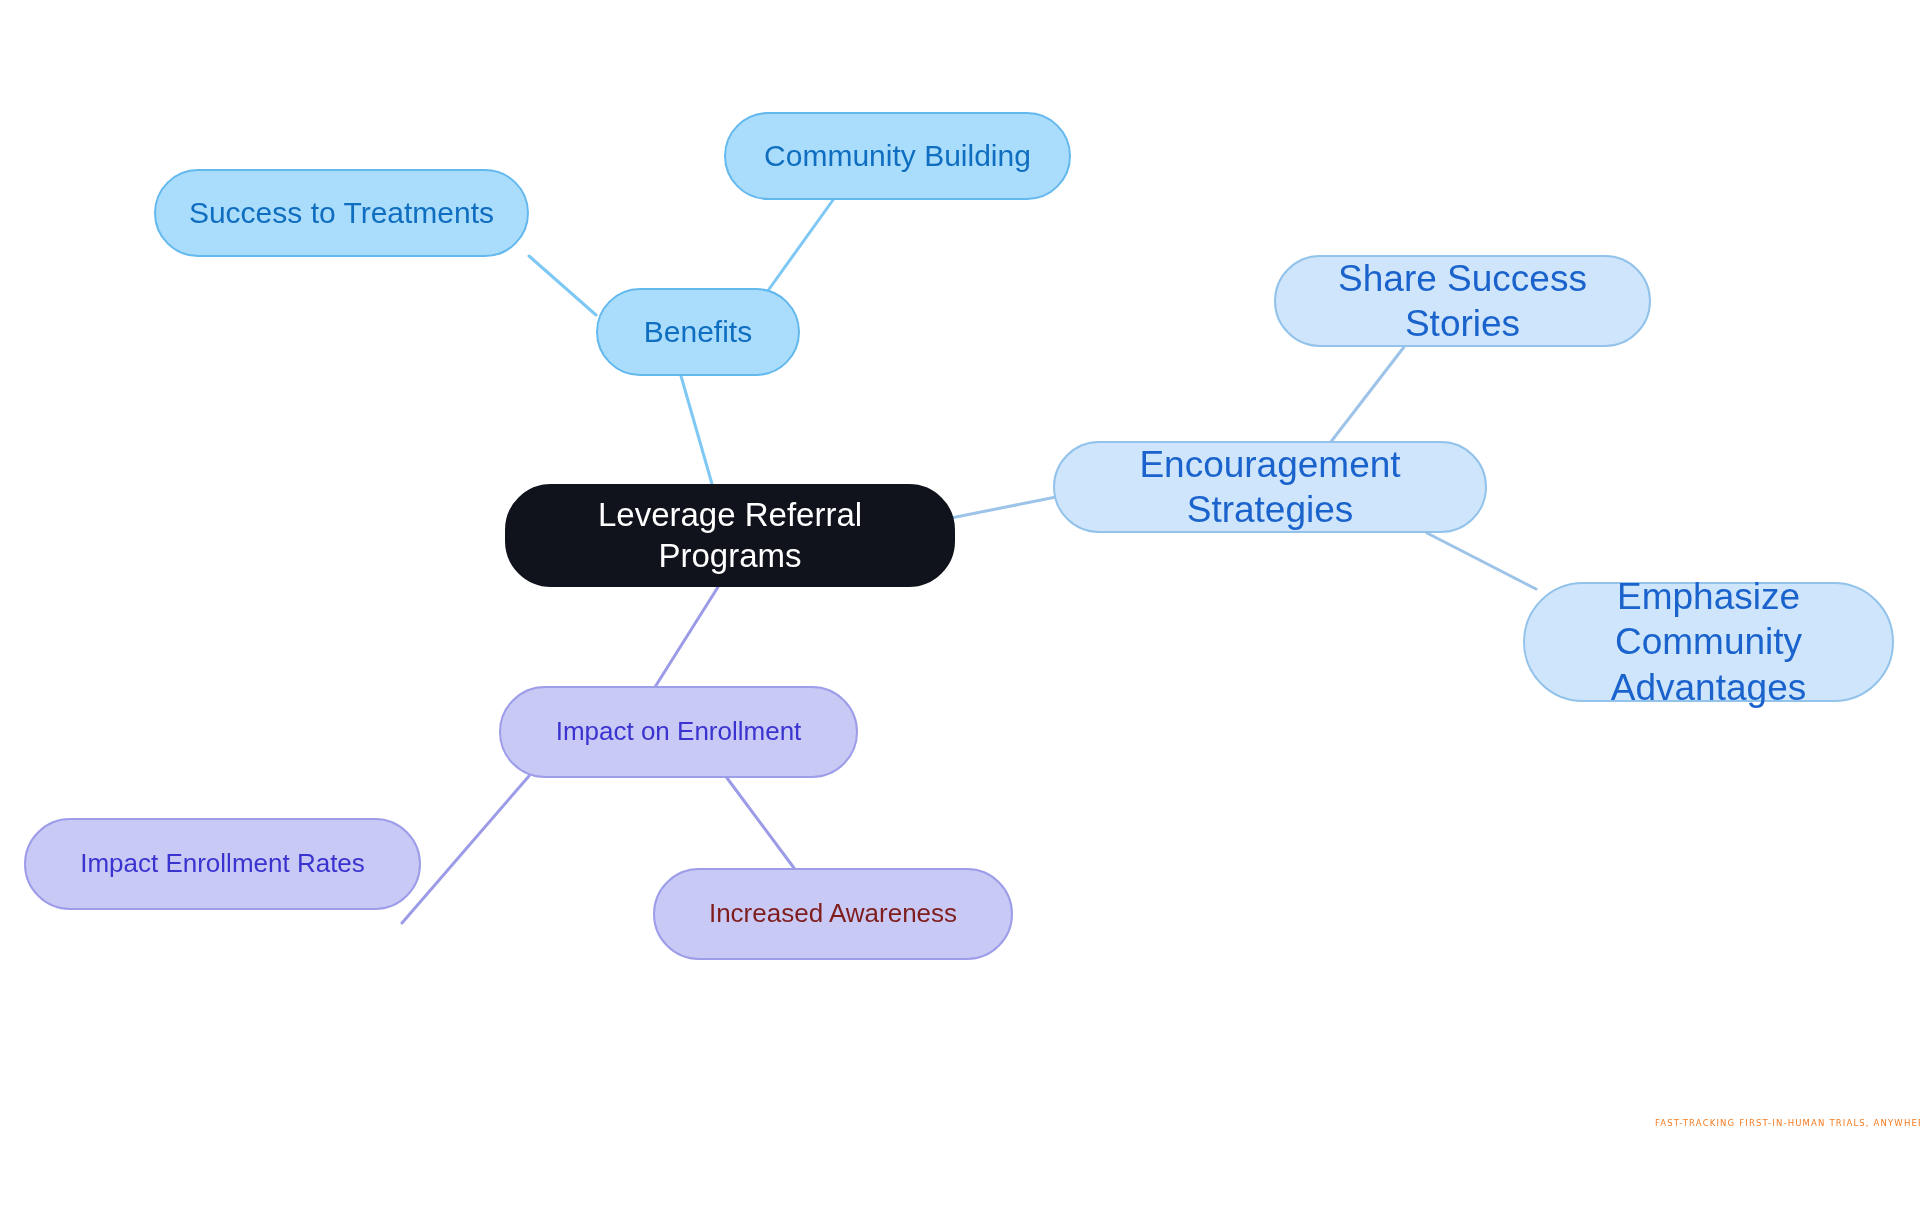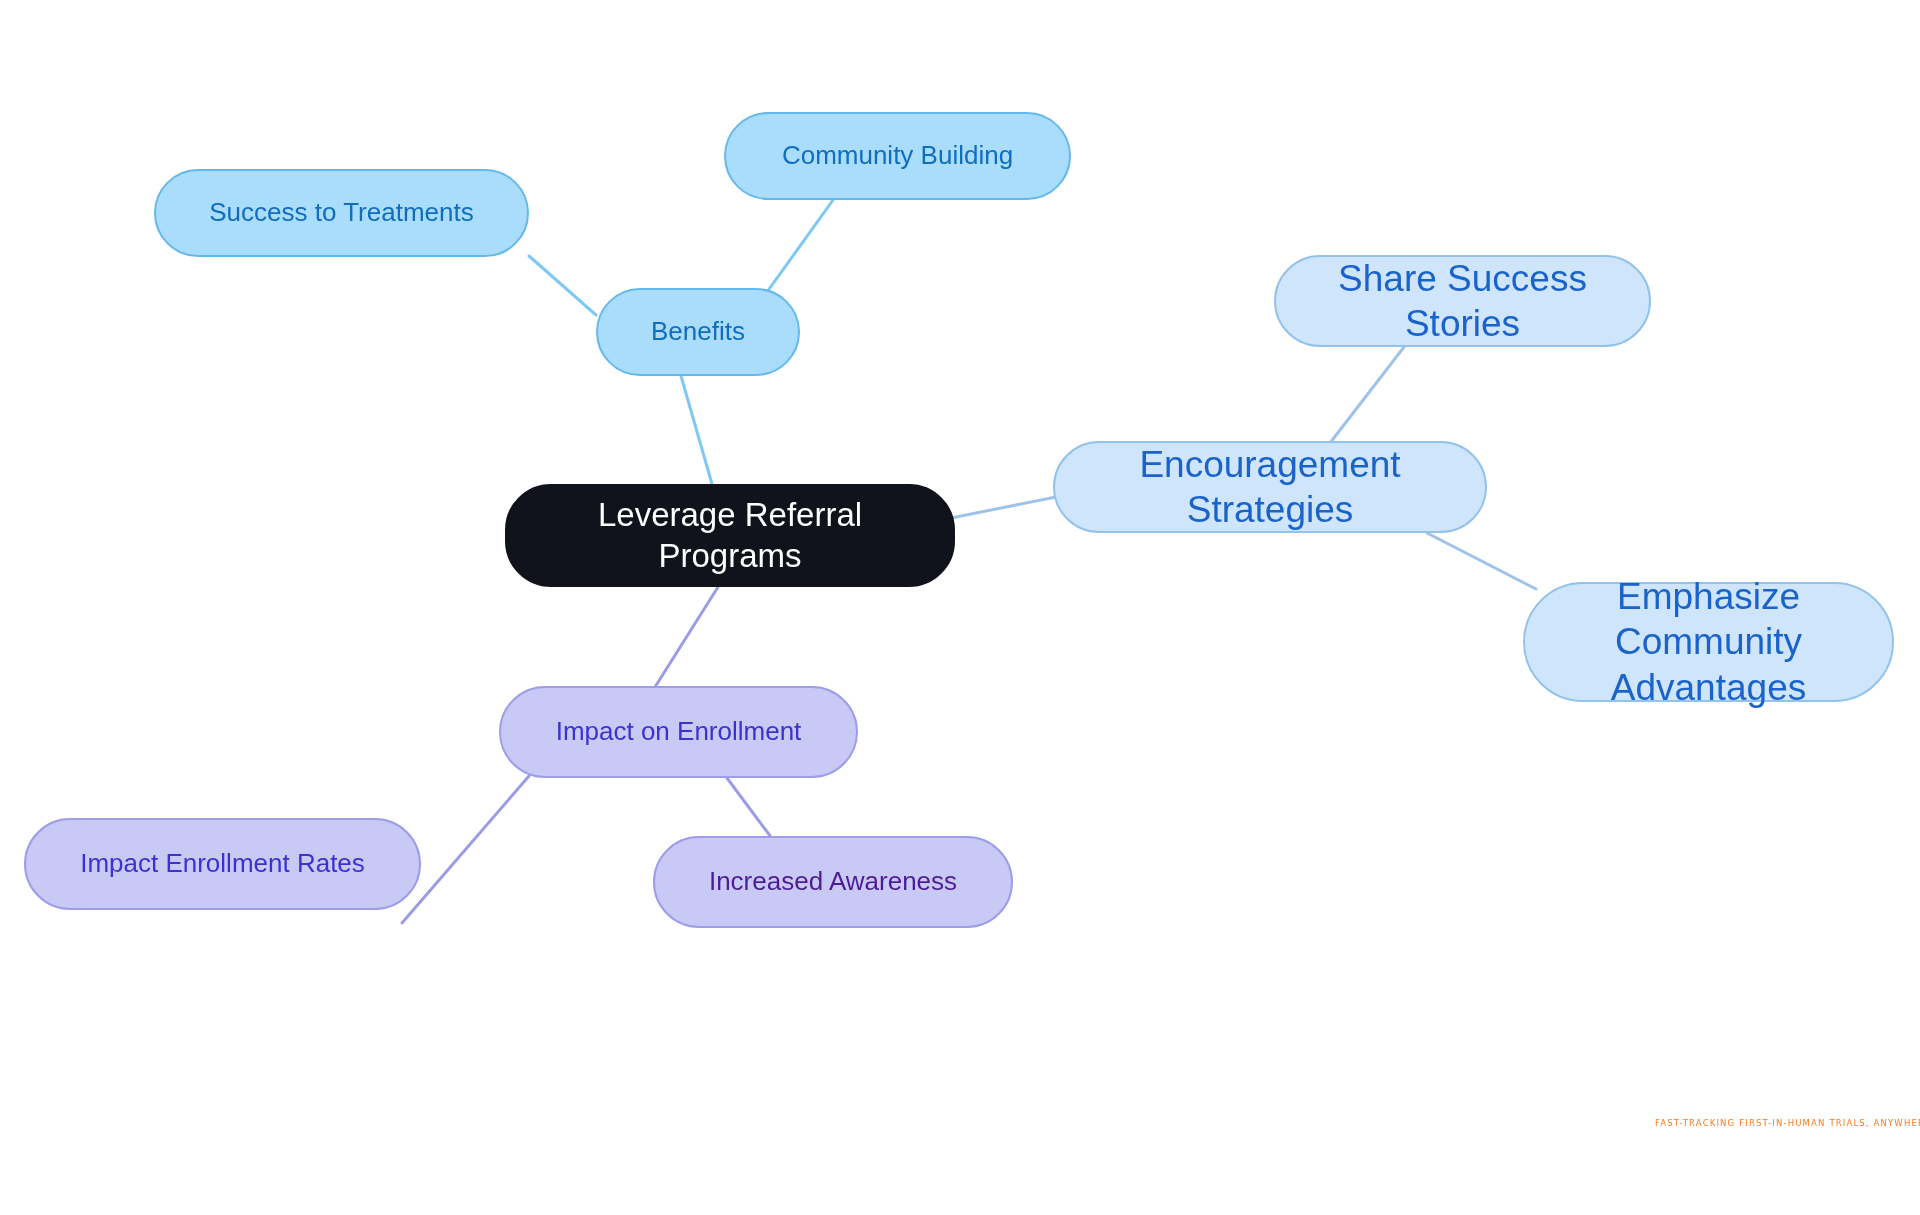--- a/index.html
+++ b/index.html
@@ -43,21 +43,21 @@
     background: #10131c;
     border-color: #10131c;
     color: #ffffff;
     font-size: 33px;
     border-radius: 46px;
   }
   .node.blue {
     background: #aadcfb;
     border-color: #63b9ee;
     color: #0f6ec0;
-    font-size: 26px;
+    font-size: 30px;
   }
   .node.paleblue {
     background: #cfe5fb;
     border-color: #93c3ea;
     color: #1a63cc;
     font-size: 37px;
   }
   .node.lavender {
     background: #c9c9f6;
     border-color: #9d9de9;
@@ -122,20 +122,20 @@
       <div class="node root" style="left: 505px; top: 484px; width: 450px; height: 103px; background: rgb(16, 19, 28); border-color: rgb(16, 19, 28); color: rgb(255, 255, 255);"><span>Leverage Referral Programs</span></div>
       <div class="node blue" style="left: 596px; top: 288px; width: 204px; height: 88px; background: rgb(170, 220, 251); border-color: rgb(99, 185, 238); color: rgb(15, 110, 192);"><span>Benefits</span></div>
       <div class="node blue" style="left: 154px; top: 169px; width: 375px; height: 88px; background: rgb(170, 220, 251); border-color: rgb(99, 185, 238); color: rgb(15, 110, 192);"><span>Success to Treatments</span></div>
       <div class="node blue" style="left: 724px; top: 112px; width: 347px; height: 88px; background: rgb(170, 220, 251); border-color: rgb(99, 185, 238); color: rgb(15, 110, 192);"><span>Community Building</span></div>
       <div class="node paleblue" style="left: 1053px; top: 441px; width: 434px; height: 92px; background: rgb(207, 229, 251); border-color: rgb(147, 195, 234); color: rgb(26, 99, 204);"><span>Encouragement Strategies</span></div>
       <div class="node paleblue" style="left: 1274px; top: 255px; width: 377px; height: 92px; background: rgb(207, 229, 251); border-color: rgb(147, 195, 234); color: rgb(26, 99, 204);"><span>Share Success Stories</span></div>
       <div class="node paleblue" style="left: 1523px; top: 582px; width: 371px; height: 120px; background: rgb(207, 229, 251); border-color: rgb(147, 195, 234); color: rgb(26, 99, 204);"><span>Emphasize Community
 Advantages</span></div>
       <div class="node lavender" style="left: 499px; top: 686px; width: 359px; height: 92px; background: rgb(201, 201, 246); border-color: rgb(157, 157, 233); color: rgb(58, 51, 207);"><span>Impact on Enrollment</span></div>
       <div class="node lavender" style="left: 24px; top: 818px; width: 397px; height: 92px; background: rgb(201, 201, 246); border-color: rgb(157, 157, 233); color: rgb(58, 51, 207);"><span>Impact Enrollment Rates</span></div>
-      <div class="node lavender" style="left: 653px; top: 836px; width: 360px; height: 92px; background: rgb(201, 201, 246); border-color: rgb(157, 157, 233); color: #4c1d95;"><span>Increased Awareness</span></div>
+      <div class="node lavender" style="left: 653px; top: 868px; width: 360px; height: 92px; background: rgb(201, 201, 246); border-color: rgb(157, 157, 233); color: #7f1d1d;"><span>Increased Awareness</span></div>
     </div>
 
   <div id="logo">
     <div id="logo-tagline">FAST-TRACKING FIRST-IN-HUMAN TRIALS, ANYWHERE</div>
   </div>
 
 </div>
 
 </body></html>

